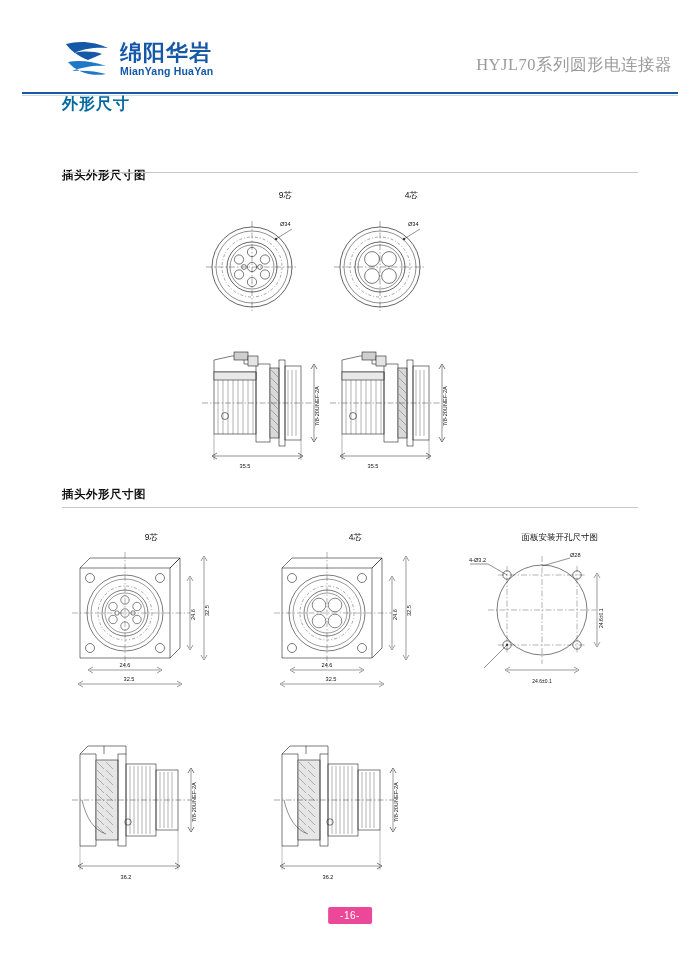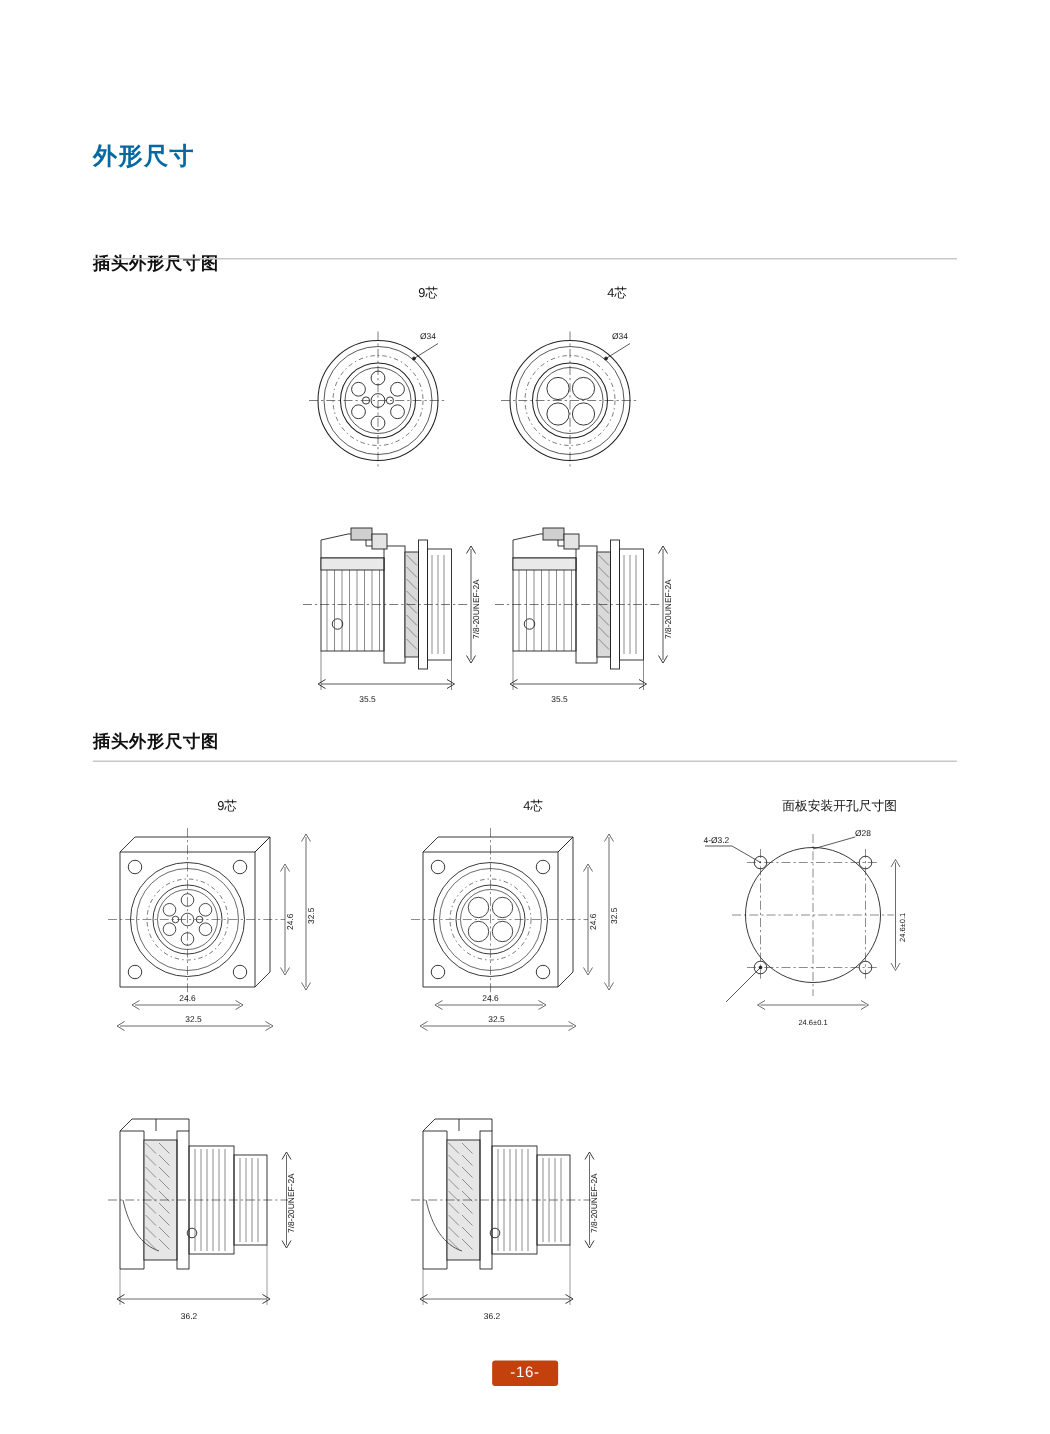--- a/index.html
+++ b/index.html
@@ -21,30 +21,45 @@
   .section-title{position:absolute;left:62px;top:94px;font-size:16px;font-weight:bold;color:#0369a1;letter-spacing:1px;}
 
   .sub-title{position:absolute;font-size:11.5px;font-weight:bold;color:#111;letter-spacing:.5px;}
   .sub-rule{position:absolute;height:1px;background:#c8c8c8;}
 
   .caption{position:absolute;font-size:8.5px;color:#111;text-align:right;}
 
   .draw{position:absolute;}
   svg{display:block;overflow:visible;}
 
-  .footer-page{position:absolute;left:50%;transform:translateX(-50%);bottom:32px;background:#c2410c;color:#fff;font-size:10px;padding:3px 12px;border-radius:2px;letter-spacing:.5px;}
+  .footer-page{position:absolute;left:50%;transform:translateX(-50%);bottom:32px;background:#ec4899;color:#fff;font-size:10px;padding:3px 12px;border-radius:2px;letter-spacing:.5px;}
 
   .lbl{font-size:5.6px;fill:#111;font-family:"Liberation Sans",sans-serif;}
   .lbl-s{font-size:5px;fill:#111;font-family:"Liberation Sans",sans-serif;}
 </style>
 </head>
 <body>
 
 <div class="page">
 
+  <div class="header">
+    <div class="logo-wrap">
+      <div class="logo-mark">
+        <svg width="52" height="40" viewBox="0 0 52 40">
+          <path d="M4 6 C18 2, 34 4, 46 10 C36 9, 22 10, 12 15 C20 13, 32 13, 40 16 L26 22 C16 18, 8 12, 4 6 Z" fill="#1558a8"></path>
+          <path d="M6 24 C16 22, 30 23, 44 28 C34 27, 20 29, 10 33 C22 32, 34 33, 44 36 C30 39, 14 34, 6 24 Z" fill="#1e78c8"></path>
+        </svg>
+      </div>
+      <div class="logo-cn">绵阳华岩</div>
+      <div class="logo-en">MianYang HuaYan</div>
+    </div>
+    <div class="header-title">HYJL70系列圆形电连接器</div>
+    <div class="header-rule"></div>
+    <div class="header-rule2"></div>
+  </div>
 
   <div class="section-title">外形尺寸</div>
 
   <div class="sub-title" style="left:62px;top:152px;margin-top:16px;">插头外形尺寸图</div>
   <div class="sub-rule" style="left:62px;top:172px;width:576px;"></div>
 
   <div class="caption" style="left:212px;top:190px;width:80px;">9芯</div>
   <div class="caption" style="left:338px;top:190px;width:80px;">4芯</div>
 
   <div class="draw" style="left:200px;top:205px;">

